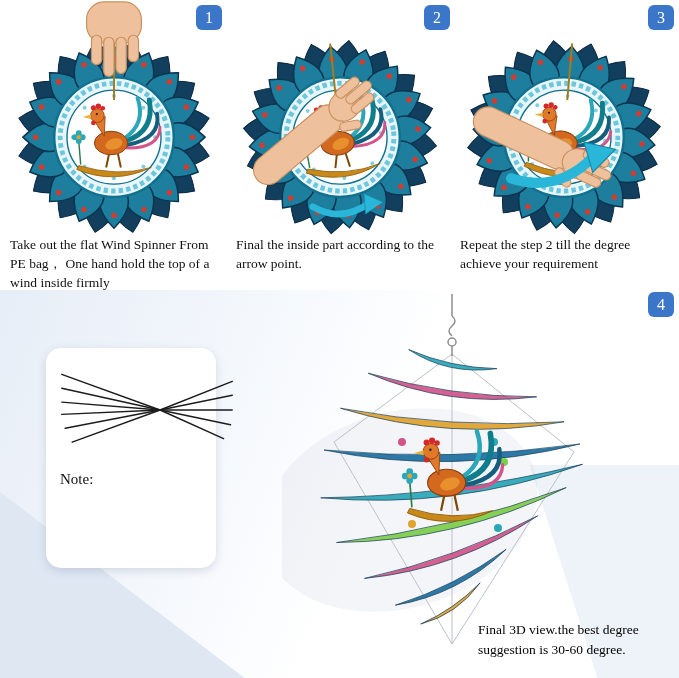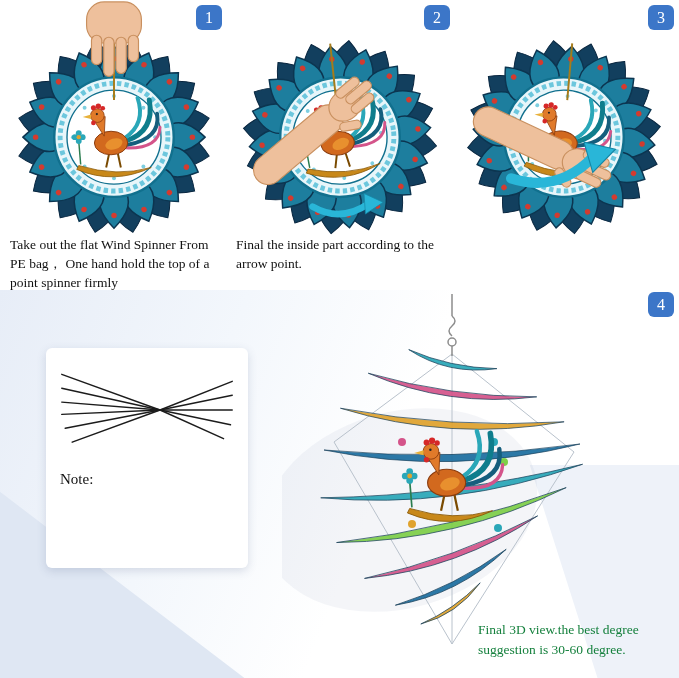--- a/index.html
+++ b/index.html
@@ -23,33 +23,33 @@
   .caption{font-size:13.5px;line-height:1.42;color:#111;margin-top:-4px;padding-left:2px}
 
   .bottom{position:absolute;left:0;top:290px;width:679px;height:388px}
   .facet{position:absolute;pointer-events:none}
   .facet1{inset:0;background:linear-gradient(112deg,#e7edf7 0%,#f3f7fc 30%,#ffffff 55%)}
   .facet2{left:0;bottom:0;width:100%;height:100%;
           clip-path:polygon(0 52%,36% 100%,0 100%);background:#dfe7f3}
   .facet3{right:0;bottom:0;width:100%;height:55%;
           clip-path:polygon(78% 0,100% 0,100% 100%,88% 100%);background:#eef2f9}
 
-  .note-card{position:absolute;left:46px;top:58px;width:202px;height:220px;
-             background:#ffffff;border-radius:6px;
+  .note-card{position:absolute;left:46px;top:58px;width:170px;height:220px;
+             background:#ffffff;border-radius:15px;
              box-shadow:0 3px 10px rgba(60,80,120,.18);
              padding:12px 14px;z-index:3}
   .note-card svg{display:block;width:174px;height:100px}
   .note-title{font-size:15px;line-height:1.5;margin-top:8px}
   .note-body{font-size:15px;line-height:1.5}
 
   .spinner3d{position:absolute;left:282px;top:2px;width:340px;height:372px;z-index:2}
   .spinner3d svg{width:340px;height:372px;display:block}
 
   .final-caption{position:absolute;left:478px;top:330px;width:200px;
-                 font-size:13.5px;line-height:1.5;color:#15803d;z-index:4}
+                 font-size:13.5px;line-height:1.5;color:#000000;z-index:4}
 </style>
 </head>
 <body>
 
 <svg width="0" height="0" style="position:absolute" aria-hidden="true">
   <defs>
     <g id="petalA">
       <path d="M100,7 C113,20 120,34 110,47 L100,53 L90,47 C80,34 87,20 100,7 Z" fill="#1d7e9e" stroke="#0c3550" stroke-width="1.5"></path>
       <circle cx="100" cy="20" r="2.8" fill="#d33b2f"></circle>
     </g>
@@ -171,21 +171,21 @@
   </div>
 <div class="badge" id="badge-4">
     <span>4</span>
   </div>
 
 <div class="panel" id="panel-1">
   <svg class="spinner" viewBox="0 -40 200 244">
     <use href="#spinnerFlat"></use>
     <use href="#handTop"></use>
   </svg>
-  <p class="caption">Take out the flat Wind Spinner From PE bag， One hand hold the top of a point spinner firmly</p>
+  <p class="caption">Take out the flat Wind Spinner From PE bag， One hand hold the top of a wind inside firmly</p>
 </div>
 
 <div class="panel" id="panel-2">
   <svg class="spinner" viewBox="0 -40 200 244">
     <g transform="rotate(-6 100 100)">
         <use href="#spinnerFlat"></use>
       </g>
     <use href="#handSide" transform="translate(88,82) rotate(-40)"></use>
     <use href="#twistArrow" transform="translate(102,168) scale(0.75)"></use>
   </svg>
@@ -193,20 +193,21 @@
 </div>
 
 <div class="panel" id="panel-3">
   <svg class="spinner" viewBox="0 -40 200 244">
     <g transform="rotate(5 100 100)">
         <use href="#spinnerFlat"></use>
       </g>
     <use href="#handSide" transform="translate(95,118) rotate(25)"></use>
     <use href="#twistArrow" transform="translate(90,128) scale(1.15) rotate(-12)"></use>
   </svg>
+  <p class="caption">Repeat the step 2 till the degree achieve your requirement</p>
 </div>
 
 <div class="bottom">
   <div class="facet facet1"></div>
   <div class="facet facet2"></div>
   <div class="facet facet3"></div>
 
   <div class="note-card">
     <svg viewBox="0 0 200 110">
       <g stroke="#1c1c1c" stroke-width="1.6" stroke-linecap="round">

